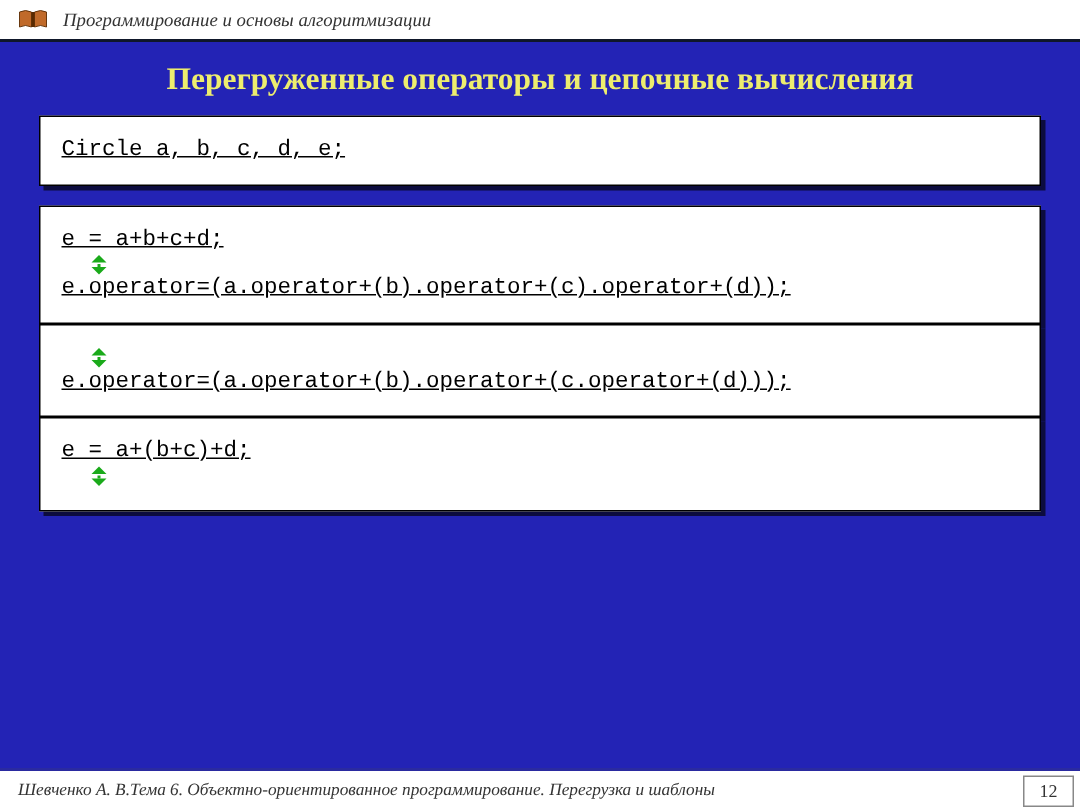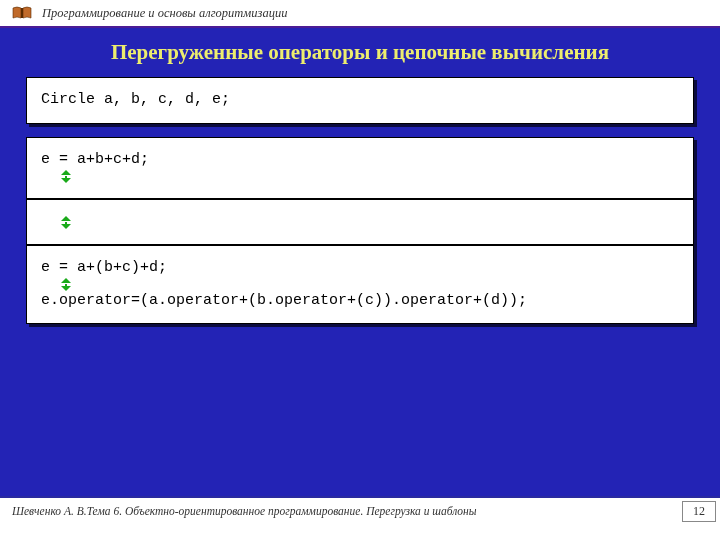--- a/index.html
+++ b/index.html
@@ -16,21 +16,21 @@
     height: 540px;
     position: relative;
     box-sizing: border-box;
   }
   .header {
     height: 26px;
     display: flex;
     align-items: center;
     padding-left: 12px;
     gap: 10px;
-    border-bottom: 2px solid #4c1d95;
+    border-bottom: 2px solid #0f172a;
   }
   .book-icon svg { display: block; }
   .course-title {
     font-style: italic;
     font-size: 12.5px;
     color: #333;
   }
   .body {
     background: #2323b5;
     height: 488px;
@@ -50,21 +50,21 @@
     border: 1px solid #000;
     box-shadow: 3px 3px 0 rgba(0,0,0,0.65);
     padding: 14px 14px;
     font-family: "Courier New", Courier, monospace;
     font-size: 15px;
     color: #000;
     margin-bottom: 0;
     line-height: 1.1;
   }
   .codebox.small-gap { margin-bottom: 13px; }
-  .code-line { white-space: pre; }
+  .code-line { white-space: pre; text-decoration: underline; }
   .arrow-row {
     height: 16px;
     padding-left: 18px;
     display: flex;
     align-items: center;
   }
   .arrow {
     width: 14px;
     height: 16px;
     display: flex;
@@ -79,21 +79,21 @@
   }
   .arrow .up   { border-bottom: 5px solid #1aaa1a; margin-bottom: 1px; }
   .arrow .down { border-top:    5px solid #1aaa1a; }
   .arrow .stem {
     width: 2px;
     height: 2px;
     background: #1aaa1a;
   }
   .footer {
     position: absolute;
-    left: 0; right: 0; bottom: 16px;
+    left: 0; right: 0; bottom: 0;
     height: 26px;
     border-top: 2px solid #2a2aa0;
     background: #fff;
     display: flex;
     align-items: center;
     padding: 0 4px 0 12px;
     font-size: 11.5px;
     font-style: italic;
     color: #333;
   }
@@ -136,42 +136,43 @@
 
     <div class="codebox">
       <div class="code-line">e = a+b+c+d;</div>
       <div class="arrow-row">
         <span class="arrow">
           <span class="up"></span>
             <span class="stem"></span>
             <span class="down"></span>
         </span>
       </div>
+      <div class="code-line">e.operator=(a.operator+(b).operator+(c).operator+(d));</div>
     </div>
 
     <div class="codebox">
       <div class="arrow-row">
         <span class="arrow">
           <span class="up"></span>
             <span class="stem"></span>
             <span class="down"></span>
         </span>
       </div>
+      <div class="code-line">e.operator=(a.operator+(b).operator+(c.operator+(d)));</div>
     </div>
 
     <div class="codebox" style="margin-bottom:16px">
       <div class="code-line">e = a+(b+c)+d;</div>
       <div class="arrow-row">
         <span class="arrow">
           <span class="up"></span>
             <span class="stem"></span>
             <span class="down"></span>
         </span>
       </div>
-      <div class="code-line">e.operator=(a.operator+(b.operator+(c)).operator+(d));</div>
     </div>
   </div>
 
   <div class="footer">
     <span class="author">Шевченко А. В.</span>
     <span class="topic">Тема 6. Объектно-ориентированное программирование. Перегрузка и шаблоны</span>
     <span class="spacer"></span>
     <span class="pagenum">12</span>
   </div>
 

